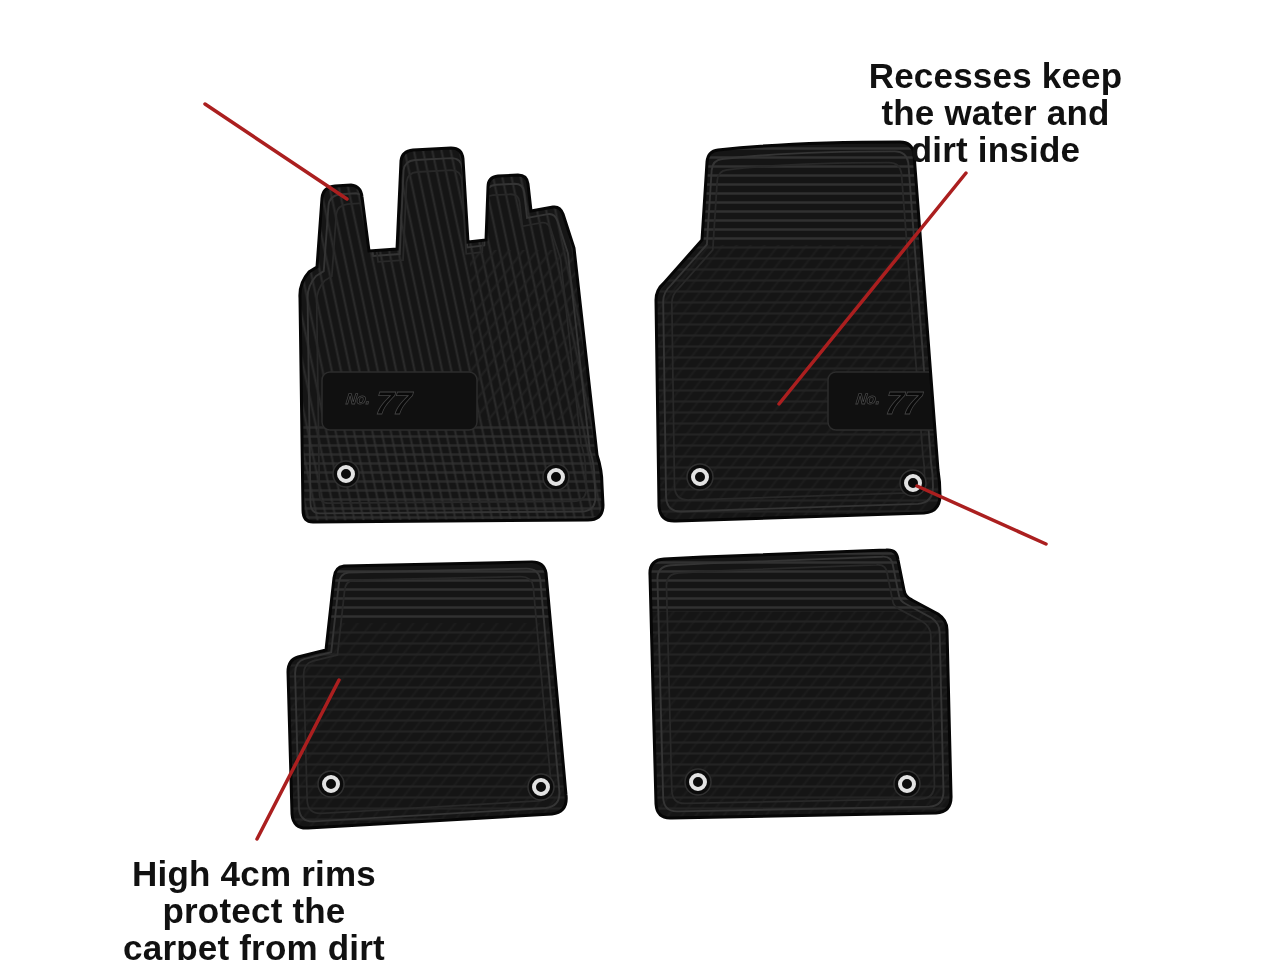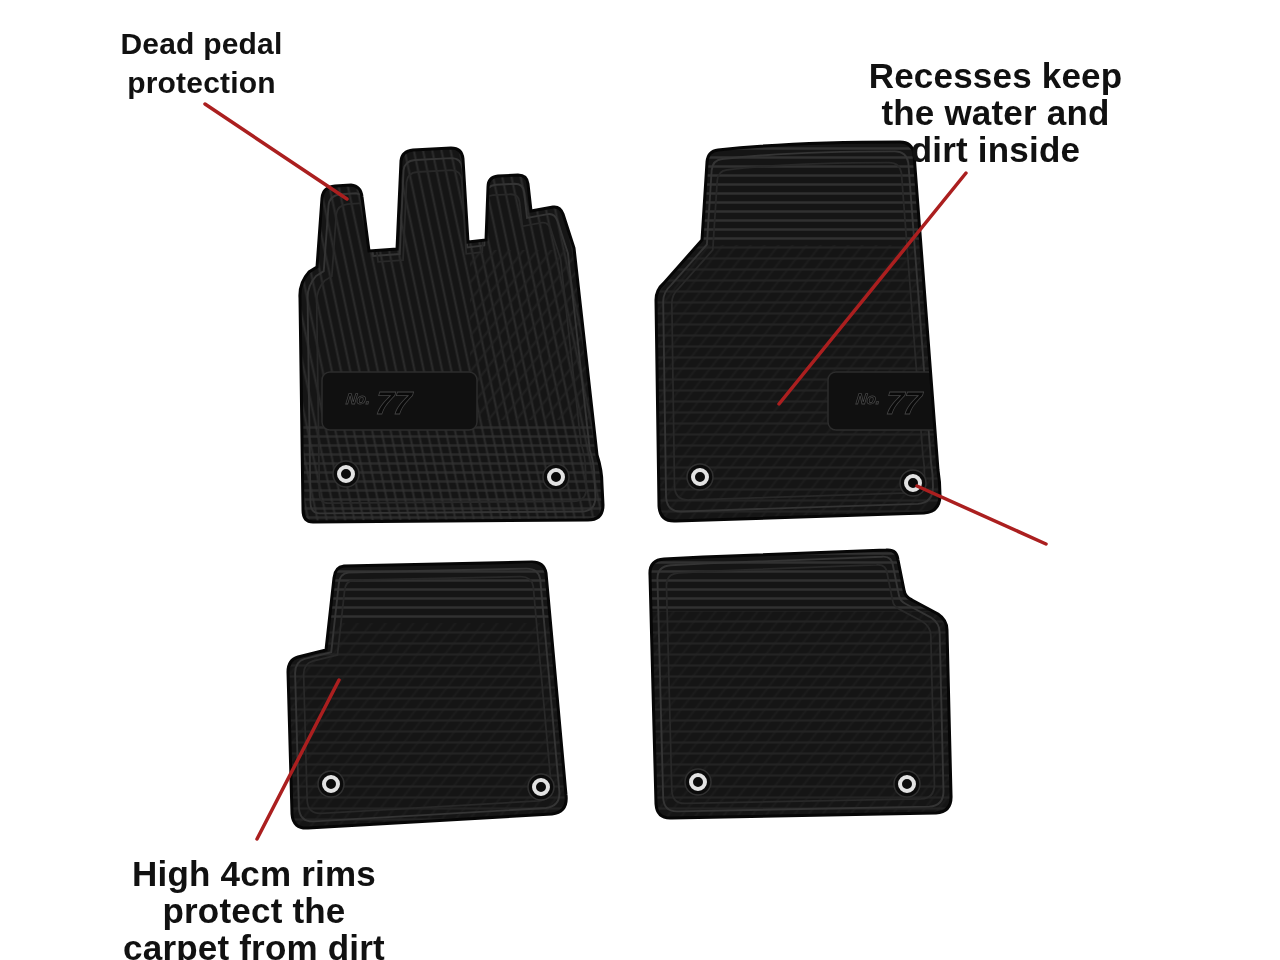--- a/index.html
+++ b/index.html
@@ -212,22 +212,20 @@
     </g>
 
     <g stroke="#ab1f1f" stroke-width="3.5" stroke-linecap="round">
       <line x1="205" y1="104" x2="347" y2="199"></line>
       <line x1="966" y1="173" x2="779" y2="404"></line>
       <line x1="1046" y1="544" x2="917" y2="486"></line>
       <line x1="257" y1="839" x2="339" y2="680"></line>
     </g>
   </svg>
 
-  <div id="ann-dead-pedal" class="ann center">Dead pedal
-protection</div>
 
   <div id="ann-recesses" class="ann center">Recesses keep
 the water and
 dirt inside</div>
 
 
   <div id="ann-rims" class="ann left">High 4cm rims
 protect the
 carpet  from dirt</div>
 

